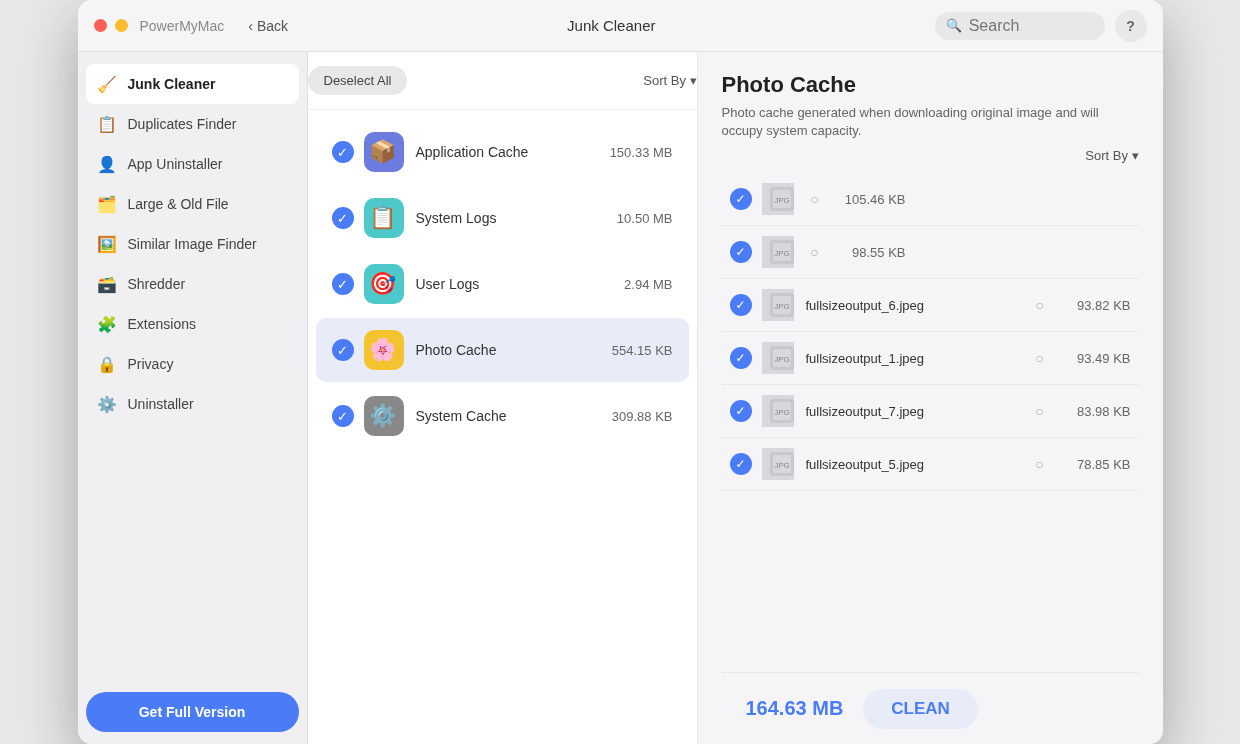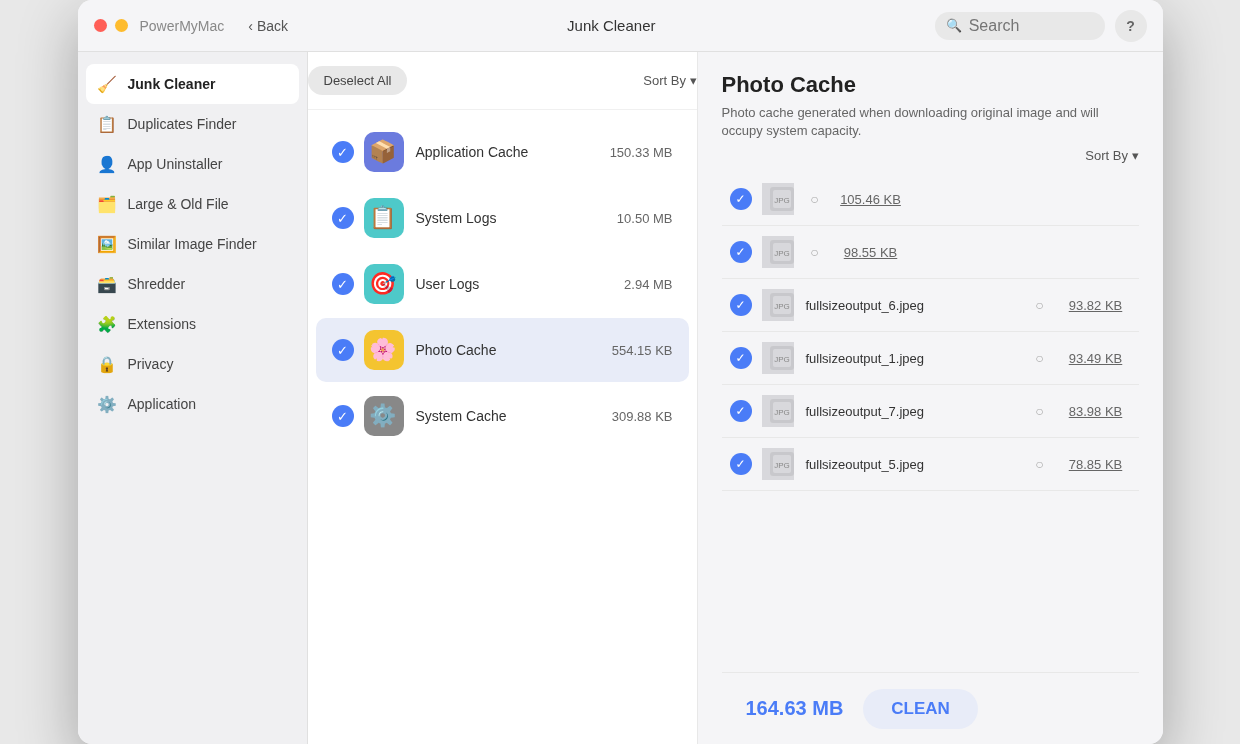--- a/index.html
+++ b/index.html
@@ -323,22 +323,21 @@
       align-items: center;
       justify-content: center;
       color: #aaa;
       font-size: 14px;
       margin-right: 12px;
     }
     .file-size {
       font-size: 13px;
       color: #666;
       min-width: 70px;
-      text-align: center;
-      text-decoration: underline;
+      text-align: right;
     }
     .bottom-bar {
       height: 72px;
       display: flex;
       align-items: center;
       justify-content: flex-start;
       padding: 0 24px;
       gap: 20px;
       background: #f5f5f7;
       border-top: 1px solid #e8e8e8;
@@ -419,23 +418,24 @@
       <div class="sidebar-item">
         <span class="sidebar-icon">🧩</span>
         <span>Extensions</span>
       </div>
       <div class="sidebar-item">
         <span class="sidebar-icon">🔒</span>
         <span>Privacy</span>
       </div>
       <div class="sidebar-item">
         <span class="sidebar-icon">⚙️</span>
-        <span>Application</span>
+        <span>Uninstaller</span>
       </div>
       <div class="sidebar-spacer"></div>
+      <button class="get-full-btn">Get Full Version</button>
     </div>
 
     <div class="middle-panel">
       <div class="middle-toolbar">
         <button class="deselect-btn">Deselect All</button>
         <div class="sort-by">
           <span>Sort By</span>
           <span>▾</span>
         </div>
       </div>

